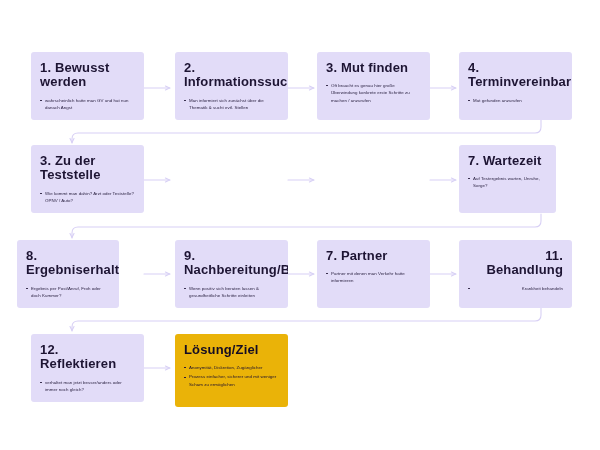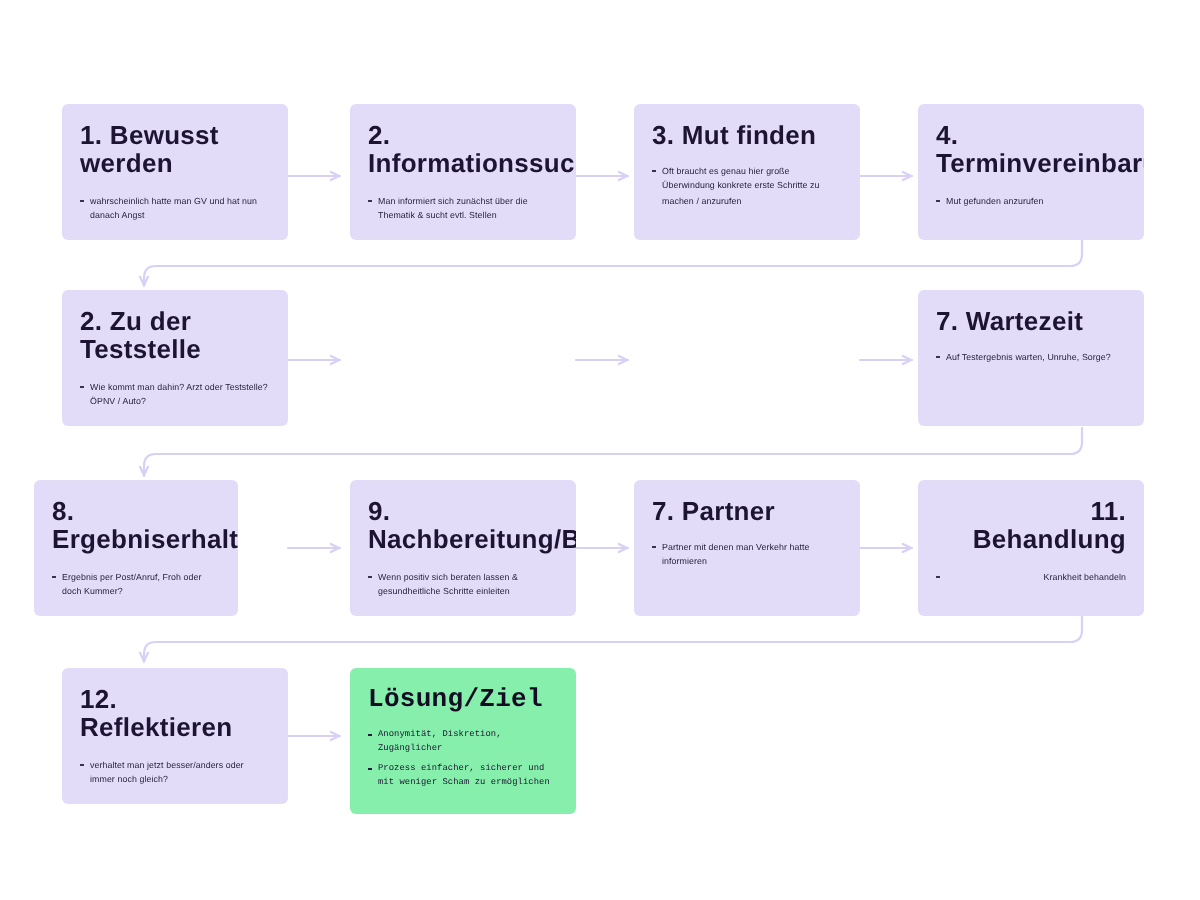--- a/index.html
+++ b/index.html
@@ -28,22 +28,21 @@
   }
   .card {
     position: absolute;
     box-sizing: border-box;
     background: #e2dcf8;
     border-radius: 3px;
     padding: 9px 9px 8px 9px;
     overflow: hidden;
   }
   .card.goal {
-    background: #86efac;
-    font-family: Liberation Mono, monospace;
+    background: #eab308;
   }
   .card-title {
     font-size: 13px;
     font-weight: bold;
     color: #1d1433;
     letter-spacing: 0.15px;
     line-height: 1.1;
     margin: 0 0 7px 0;
   }
   .card.goal .card-title {
@@ -136,29 +135,29 @@
   </div>
 
   <div class="card" style="left:459px; top:52px; width:113px; height:68px;">
     <div class="card-title">4. Terminvereinbarung</div>
     <ul class="bullets">
       <li>Mut gefunden anzurufen</li>
     </ul>
   </div>
 
   <div class="card" style="left:31px; top:145px; width:113px; height:68px;">
-    <div class="card-title">2. Zu der Teststelle</div>
+    <div class="card-title">3. Zu der Teststelle</div>
     <ul class="bullets">
       <li>Wie kommt man dahin? Arzt oder Teststelle? ÖPNV / Auto?</li>
     </ul>
   </div>
 
 
 
-  <div class="card" style="left:459px; top:145px; width:113px; height:68px;">
+  <div class="card" style="left:459px; top:145px; width:97px; height:68px;">
     <div class="card-title">7. Wartezeit</div>
     <ul class="bullets">
       <li>Auf Testergebnis warten, Unruhe, Sorge?</li>
     </ul>
   </div>
 
   <div class="card" style="left:17px; top:240px; width:102px; height:68px;">
     <div class="card-title">8. Ergebniserhalt</div>
     <ul class="bullets">
       <li>Ergebnis per Post/Anruf, Froh oder doch Kummer?</li>

